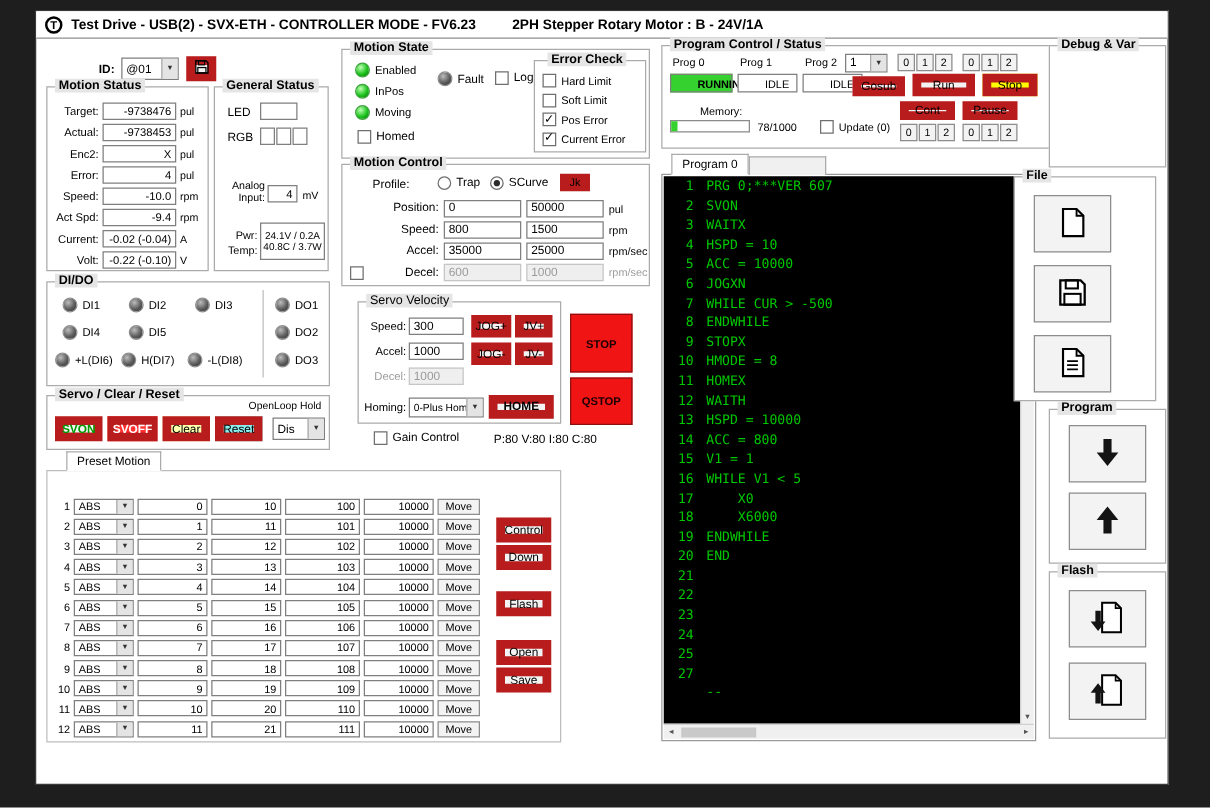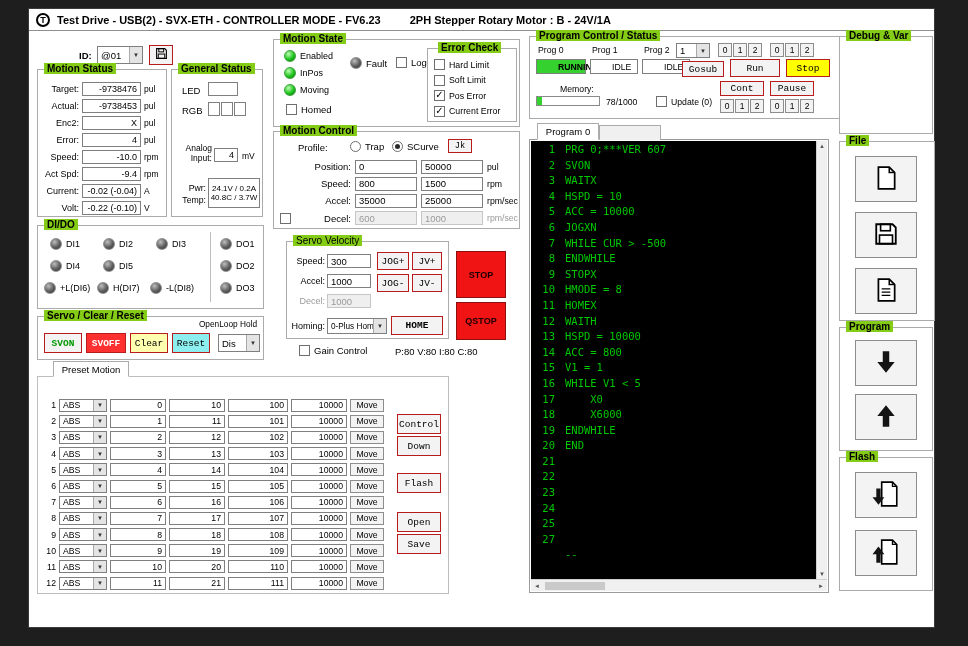--- a/index.html
+++ b/index.html
@@ -3,27 +3,27 @@
 <meta charset="utf-8">
 <style>
   * { margin:0; padding:0; box-sizing:border-box; }
   html,body { width:968px; height:646px; }
   body { background:#1e1e1e; font-family:"Liberation Sans", sans-serif; position:relative; overflow:hidden; color:#000; }
   .window { position:absolute; left:28px; top:8px; width:907px; height:620px; background:#fff; border:1px solid #3a3a3a; }
   .titlebar { position:absolute; left:0; top:0; right:0; height:22px; background:#fff; border-bottom:1px solid #8f8f8f; display:flex; align-items:center; gap:7px; padding-left:7px; font-size:11px; font-weight:bold; }
   .app-icon { width:14px; height:14px; border:2px solid #000; border-radius:50%; font-size:9px; display:flex; align-items:center; justify-content:center; font-weight:bold; flex:none; }
   .t2 { margin-left:22px; }
   .group { position:absolute; border:1px solid #ababab; background:#fff; }
-  .gtitle { position:absolute; top:-7px; left:6px; background:#84cc16; padding:0 3px; font-size:10px; font-weight:bold; white-space:nowrap; }
+  .gtitle { position:absolute; top:-7px; left:6px; background:#e5e5e5; padding:0 3px; font-size:10px; font-weight:bold; white-space:nowrap; }
   .lbl { font-size:9.5px; white-space:nowrap; }
   .abs { position:absolute; }
   .tbox { border:1px solid #7f7f7f; background:#fff; font-size:9.5px; padding:0 3px; display:flex; align-items:center; overflow:hidden; white-space:nowrap; }
   .tbox.right { justify-content:flex-end; }
   .tbox.dis { background:#efefef; color:#9a9a9a; border-color:#c6c6c6; }
-  .btn { position:absolute; background:#f3f3f3; border:1px solid #b91c1c; font-size:9.5px; font-family:Liberation Mono, monospace; display:flex; align-items:center; justify-content:center; cursor:default; }
+  .btn { position:absolute; background:#f3f3f3; border:7px solid #b91c1c; font-size:9.5px; font-family:Liberation Sans, sans-serif; display:flex; align-items:center; justify-content:center; cursor:default; }
   .combo { border:1px solid #7f7f7f; background:#fff; font-size:9.5px; display:flex; align-items:stretch; }
   .combo .val { flex:1; padding-left:3px; display:flex; align-items:center; white-space:nowrap; overflow:hidden; }
   .combo .dd { width:13px; background:#e4e4e4; border-left:1px solid #a9a9a9; display:flex; align-items:center; justify-content:center; font-size:6px; color:#333; flex:none; }
   .cb { width:11px; height:11px; border:1px solid #6f6f6f; background:#fff; display:inline-flex; align-items:center; justify-content:center; font-size:10px; flex:none; }
   .cb.checked::after { content:"✓"; margin-top:-2px; }
   .radio { width:11px; height:11px; border:1px solid #6f6f6f; border-radius:50%; background:#fff; display:inline-flex; align-items:center; justify-content:center; flex:none; }
   .radio.sel::after { content:""; width:5px; height:5px; border-radius:50%; background:#2b2b2b; }
   .led { width:12px; height:12px; border-radius:50%; border:1px solid #8f8f8f; background:radial-gradient(circle at 35% 30%, #bdbdbd, #5d5d5d 55%, #2e2e2e); flex:none; }
   .led.on { border-color:#3aa23a; background:radial-gradient(circle at 35% 30%, #bdffb2, #1fc41f 55%, #077207); }
   .hitem { display:flex; align-items:center; gap:4px; }
@@ -699,21 +699,21 @@
       <span>◄</span>
       <div class="hthumb"></div>
       <span>►</span>
     </div>
   </div>
 
   <div class="group" style="left:810px;top:27px;width:94px;height:98px">
     <span class="gtitle">Debug &amp; Var</span>
   </div>
 
-  <div class="group" style="left:810px;top:132px;width:96px;height:180px">
+  <div class="group" style="left:782px;top:132px;width:114px;height:180px">
     <span class="gtitle">File</span>
     <button class="iconbtn" style="left:15px;top:14px">
       <span><svg width="26" height="26" viewBox="0 0 24 24">
             <path d="M5 2h10l5 5v15H5z" fill="#fff" stroke="#000" stroke-width="1.6"></path>
             <path d="M15 2v5h5" fill="none" stroke="#000" stroke-width="1.4"></path>
           </svg></span>
     </button>
     <button class="iconbtn" style="left:15px;top:70px">
       <span><svg width="26" height="26" viewBox="0 0 24 24">
             <path d="M3 3h15l3 3v15H3z" fill="#fff" stroke="#000" stroke-width="1.7"></path>

